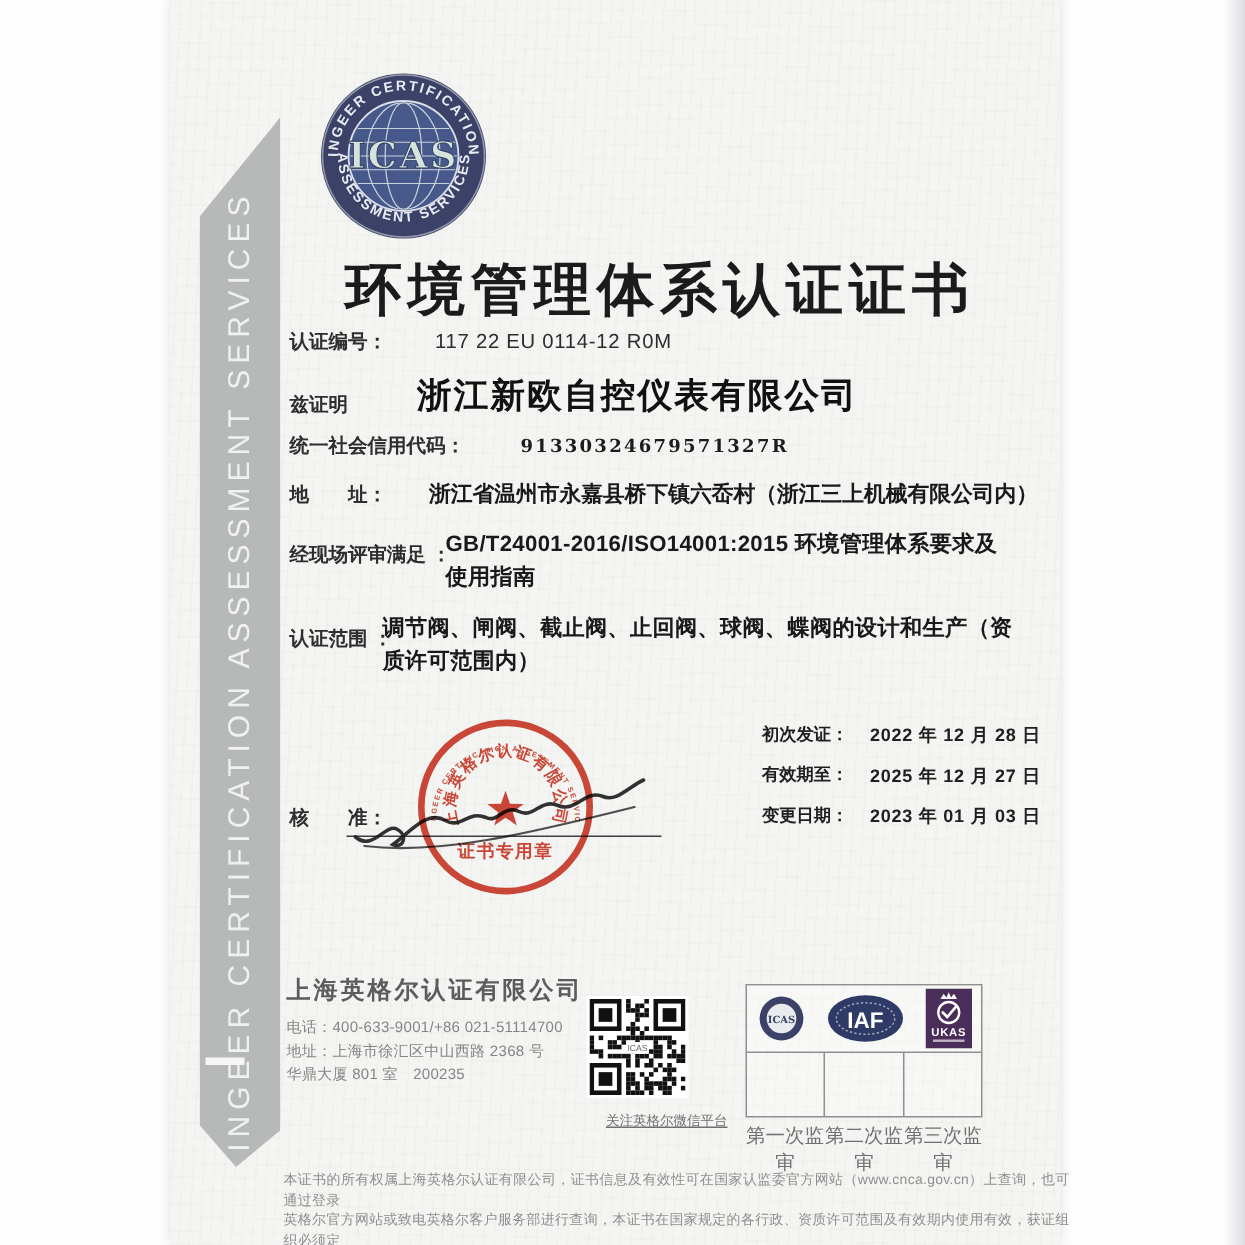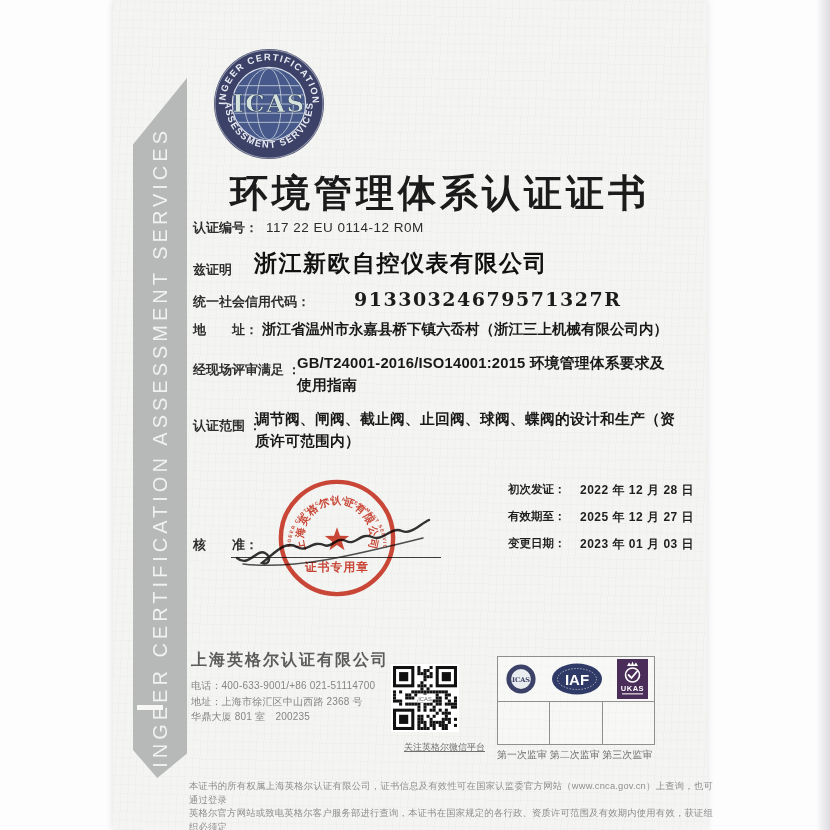--- a/index.html
+++ b/index.html
@@ -17,29 +17,29 @@
   .band{position:absolute;left:20px;top:78px;width:54px;height:700px;background:#b6b9b8;
        clip-path:polygon(100% 0,0 9.5%,0 96%,45% 100%,100% 96.5%);
        display:flex;align-items:center;justify-content:center;}
   .band-text{writing-mode:vertical-rl;transform:rotate(180deg);white-space:nowrap;
        font-size:20px;letter-spacing:4px;color:rgba(255,255,255,.8);margin-top:38px;}
   .band-dash{position:absolute;left:24px;top:705px;width:26px;height:5px;background:#f7f8f6;}
   .abs{position:absolute;}
   .badge{left:100px;top:48px;width:112px;height:112px;}
   .title{left:60px;top:168px;width:534px;text-align:center;font-size:38px;font-weight:700;
        letter-spacing:4px;color:#1b1b1b;}
-  .row{display:flex;align-items:baseline;}
+  .row{display:flex;align-items:baseline;gap:24px;}
   .lbl{font-size:13px;font-weight:700;color:#2e2e2e;white-space:pre;}
   .certno{left:80px;top:219px;}
   .certno .val{font-size:13.5px;color:#2c2c2c;margin-left:8px;letter-spacing:.5px;}
   .certify{left:80px;top:248px;align-items:flex-end;text-align:right;}
   .company{font-size:23px;font-weight:700;letter-spacing:1.5px;color:#111;margin-left:22px;}
   .credit{left:80px;top:288px;}
-  .credit .val{font-family:"DejaVu Serif","Liberation Serif",serif;font-size:19px;font-weight:700;
-       letter-spacing:1.5px;color:#1c1c1c;margin-left:44px;}
+  .credit .val{font-family:"DejaVu Serif","Liberation Serif",serif;font-size:12px;font-weight:700;
+       letter-spacing:1.5px;color:#1c1c1c;margin-left:13px;}
   .address{left:80px;top:320px;white-space:nowrap;}
   .address .val{font-size:14.5px;font-weight:700;margin-left:4px;color:#191919;}
   .fieldrow{left:80px;display:flex;}
   .fieldrow .lbl{width:104px;flex:0 0 auto;}
   .fieldrow .val{font-size:14.8px;font-weight:700;line-height:22px;color:#191919;letter-spacing:.2px;}
   .standard{top:352px;}
   .standard .lbl{padding-top:9px;}
   .standard .val{width:382px;}
   .scope{top:408px;}
   .scope .lbl{width:62px;padding-top:9px;}
@@ -59,21 +59,21 @@
   .qr svg{width:100%;height:100%;display:block;}
   .qr-caption{left:252px;top:741px;width:120px;text-align:right;font-size:9px;color:#6f6f6f;text-decoration:underline;}
   .accr{left:384px;top:656px;width:158px;}
   .accr-box{border:1px solid #8f8f8f;}
   .accr-row1{height:44px;display:flex;align-items:center;justify-content:space-around;
        border-bottom:1px solid #8f8f8f;background:rgba(255,255,255,.35);}
   .accr-row2{height:42px;display:flex;background:rgba(255,255,255,.25);}
   .accr-cell{flex:1;border-right:1px solid #8f8f8f;}
   .accr-cell:last-child{border-right:none;}
   .accr-caps{display:flex;margin-top:3px;}
-  .accr-cap{flex:1;text-align:left;font-size:10px;color:#6f6f6f;}
+  .accr-cap{flex:1;text-align:center;font-size:13px;color:#6f6f6f;}
   .footer{left:76px;top:780px;width:524px;font-size:9.3px;color:#8e8e8e;line-height:13.5px;
        text-align:justify;letter-spacing:.2px;}
 </style>
 </head>
 <body>
 
 <div class="stage">
   <div class="bg-right-edge"></div>
 
   <div class="page">

